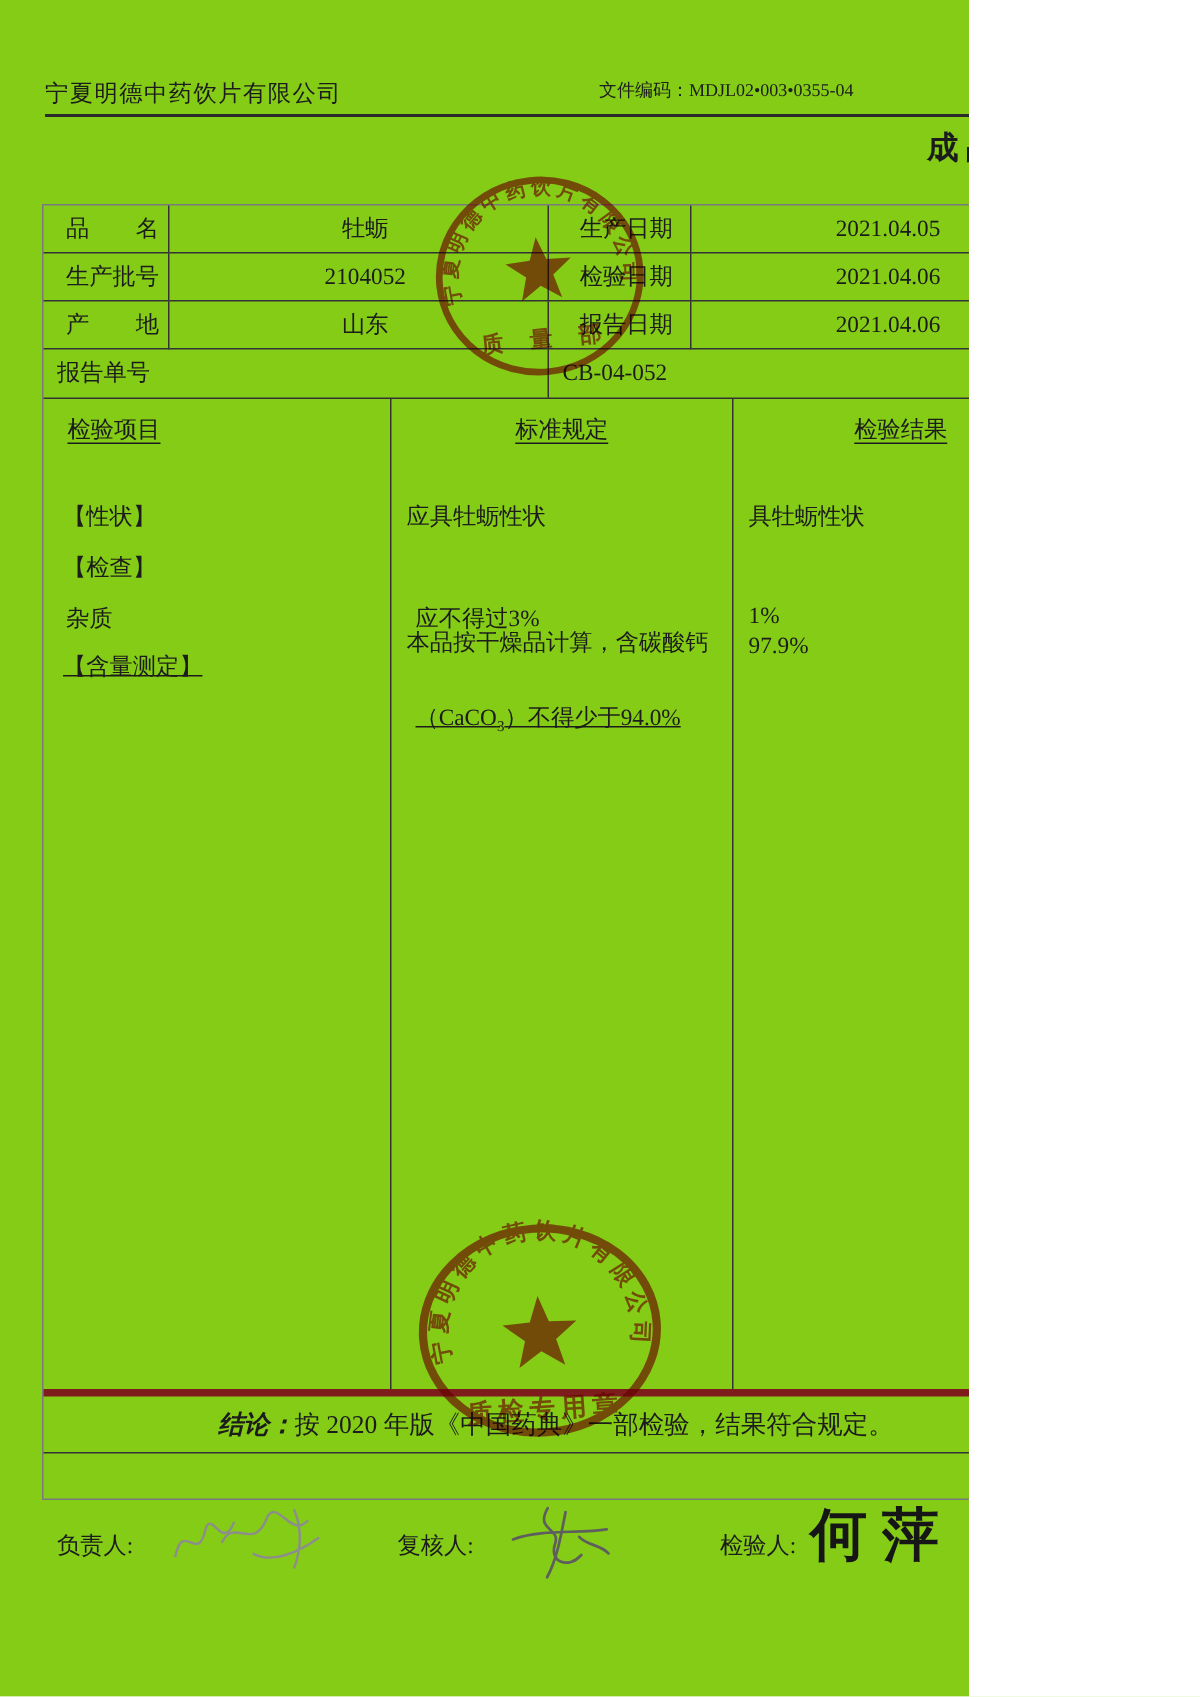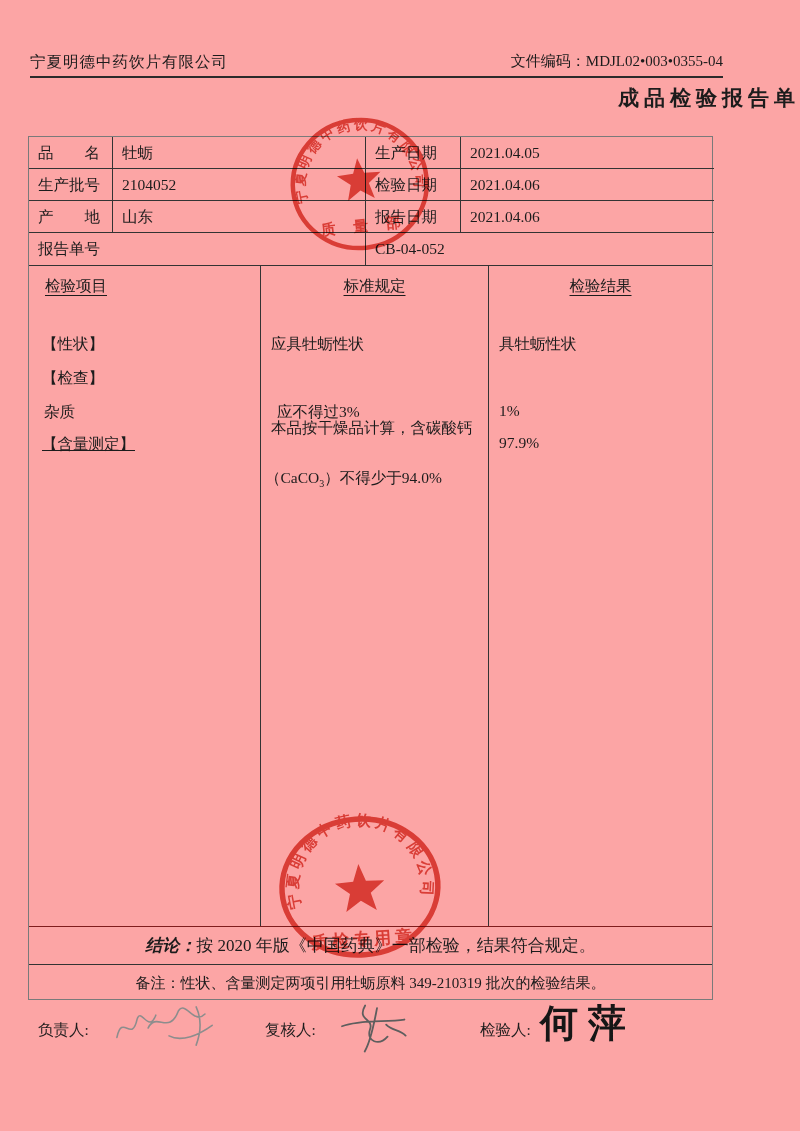--- a/index.html
+++ b/index.html
@@ -1,37 +1,37 @@
 <!DOCTYPE html>
 <html><head>
 <meta charset="utf-8">
 <style>
   html,body{margin:0;padding:0;background:#ffffff;}
   .page{
-    position:relative;width:800px;height:1131px;background:#fca5a5;overflow:hidden;
+    position:relative;width:646px;height:1131px;background:#84cc16;overflow:hidden;
     font-family:"Liberation Serif","DejaVu Serif",serif;color:#1c1c1c;
   }
   
   .hdr-company{position:absolute;left:30px;top:52px;font-size:15.5px;letter-spacing:1px;}
-  .hdr-code{position:absolute;right:77px;top:52px;font-size:15px;}
+  .hdr-code{position:absolute;right:77px;top:52px;font-size:12px;}
   .hdr-rule{position:absolute;left:30px;top:76px;width:693px;height:2px;background:#2b2b2b;}
   .title{position:absolute;left:0;top:84px;width:800px;text-align:right;
          font-size:21px;font-weight:bold;letter-spacing:5px;font-family:Liberation Serif, serif;}
   
   .doc-table{position:absolute;left:28px;top:136px;width:685px;height:864px;
              border:1px solid #7a7a7a;box-sizing:border-box;font-size:15.5px;}
   .info-grid{display:grid;grid-template-columns:84px 253px 95px 253px;grid-auto-rows:32px;
              border-bottom:1px solid #333;}
   .cell{box-sizing:border-box;padding-left:9px;line-height:31px;white-space:nowrap;overflow:hidden;}
   .b-r{border-right:1px solid #333;}
-  .b-b{border-bottom:1px solid #333;}
+  .b-b{border-bottom:1px solid #333;text-align:center;}
   .span2a{grid-column:1 / 3;}
   .span2b{grid-column:3 / 5;}
   
-  .main-section{position:relative;height:660px;display:flex;border-bottom:1px solid #7f1d1d;}
+  .main-section{position:relative;height:660px;display:flex;border-bottom:5px solid #7f1d1d;}
   .m-col{position:relative;box-sizing:border-box;height:100%;}
   .m-col1{width:232px;border-right:1px solid #333;}
   .m-col2{width:228px;border-right:1px solid #333;}
   .m-col3{width:223px;}
   .m-head{position:absolute;top:10px;left:0;width:100%;text-align:center;
           text-decoration:underline;text-underline-offset:4px;}
   .m-head-left{text-align:left;padding-left:16px;width:auto;}
   .m-item{position:absolute;white-space:nowrap;}
   sub.chem{font-size:10px;}
   
@@ -89,37 +89,34 @@
         <div class="m-item" style="top:68px;left:13px;">【性状】</div>
         <div class="m-item" style="top:102px;left:13px;">【检查】</div>
         <div class="m-item" style="top:136px;left:15px;">杂质</div>
         <div class="m-item" style="top:168px;left:13px;text-decoration:underline;">【含量测定】</div>
       </div>
       <div class="m-col m-col2">
         <div class="m-head">标准规定</div>
         <div class="m-item" style="top:68px;left:10px;">应具牡蛎性状</div>
         <div class="m-item" style="top:136px;left:16px;">应不得过3%</div>
         <div class="m-item" style="top:152px;left:10px;">本品按干燥品计算，含碳酸钙</div>
-        <div class="m-item" style="top:202px;left:4px;"><span>（CaCO</span><sub class="chem">3</sub><span>）不得少于94.0%</span></div>
+        <div class="m-item" style="top:202px;left:16px;text-decoration:underline;"><span>（CaCO</span><sub class="chem">3</sub><span>）不得少于94.0%</span></div>
       </div>
       <div class="m-col m-col3">
         <div class="m-head">检验结果</div>
         <div class="m-item" style="top:68px;left:10px;">具牡蛎性状</div>
         <div class="m-item" style="top:136px;left:10px;">1%</div>
-        <div class="m-item" style="top:168px;left:10px;">97.9%</div>
+        <div class="m-item" style="top:156px;left:10px;">97.9%</div>
       </div>
     </div>
 
     <div class="concl-row">
       <span class="concl-label">结论：</span><span>按 2020 年版《中国药典》一部检验，结果符合规定。</span>
     </div>
 
-    <div class="remark-row">
-      <span>备注：</span><span>性状、含量测定两项引用牡蛎原料 349-210319 批次的检验结果。</span>
-    </div>
   </div>
 
   <div class="sig-label" style="left:38px;top:1020px;">负责人:</div>
   <svg class="sig-svg" style="left:110px;top:1000px;transform:rotate(-6deg);" width="115" height="52" viewBox="0 0 115 52">
     <path d="M6,32 C14,8 20,40 28,16 C33,4 38,32 47,14 M38,26 C48,10 58,36 70,12 C78,2 84,28 96,18 M58,36 C70,44 88,38 102,30 M88,10 C92,22 90,36 84,48" fill="none" stroke="#8d8d8d" stroke-width="1.6" stroke-linecap="round"></path>
   </svg>
   <div class="sig-label" style="left:265px;top:1020px;">复核人:</div>
   <svg class="sig-svg" style="left:330px;top:1000px;transform:rotate(3deg);" width="90" height="55" viewBox="0 0 90 55">
     <path d="M34,6 C26,22 44,18 40,30 C37,42 50,46 58,36 M12,28 C30,20 56,22 74,18 M46,8 C44,22 42,40 36,52 M56,24 C62,30 70,28 76,34" fill="none" stroke="#5e5e5e" stroke-width="1.8" stroke-linecap="round"></path>
   </svg>

